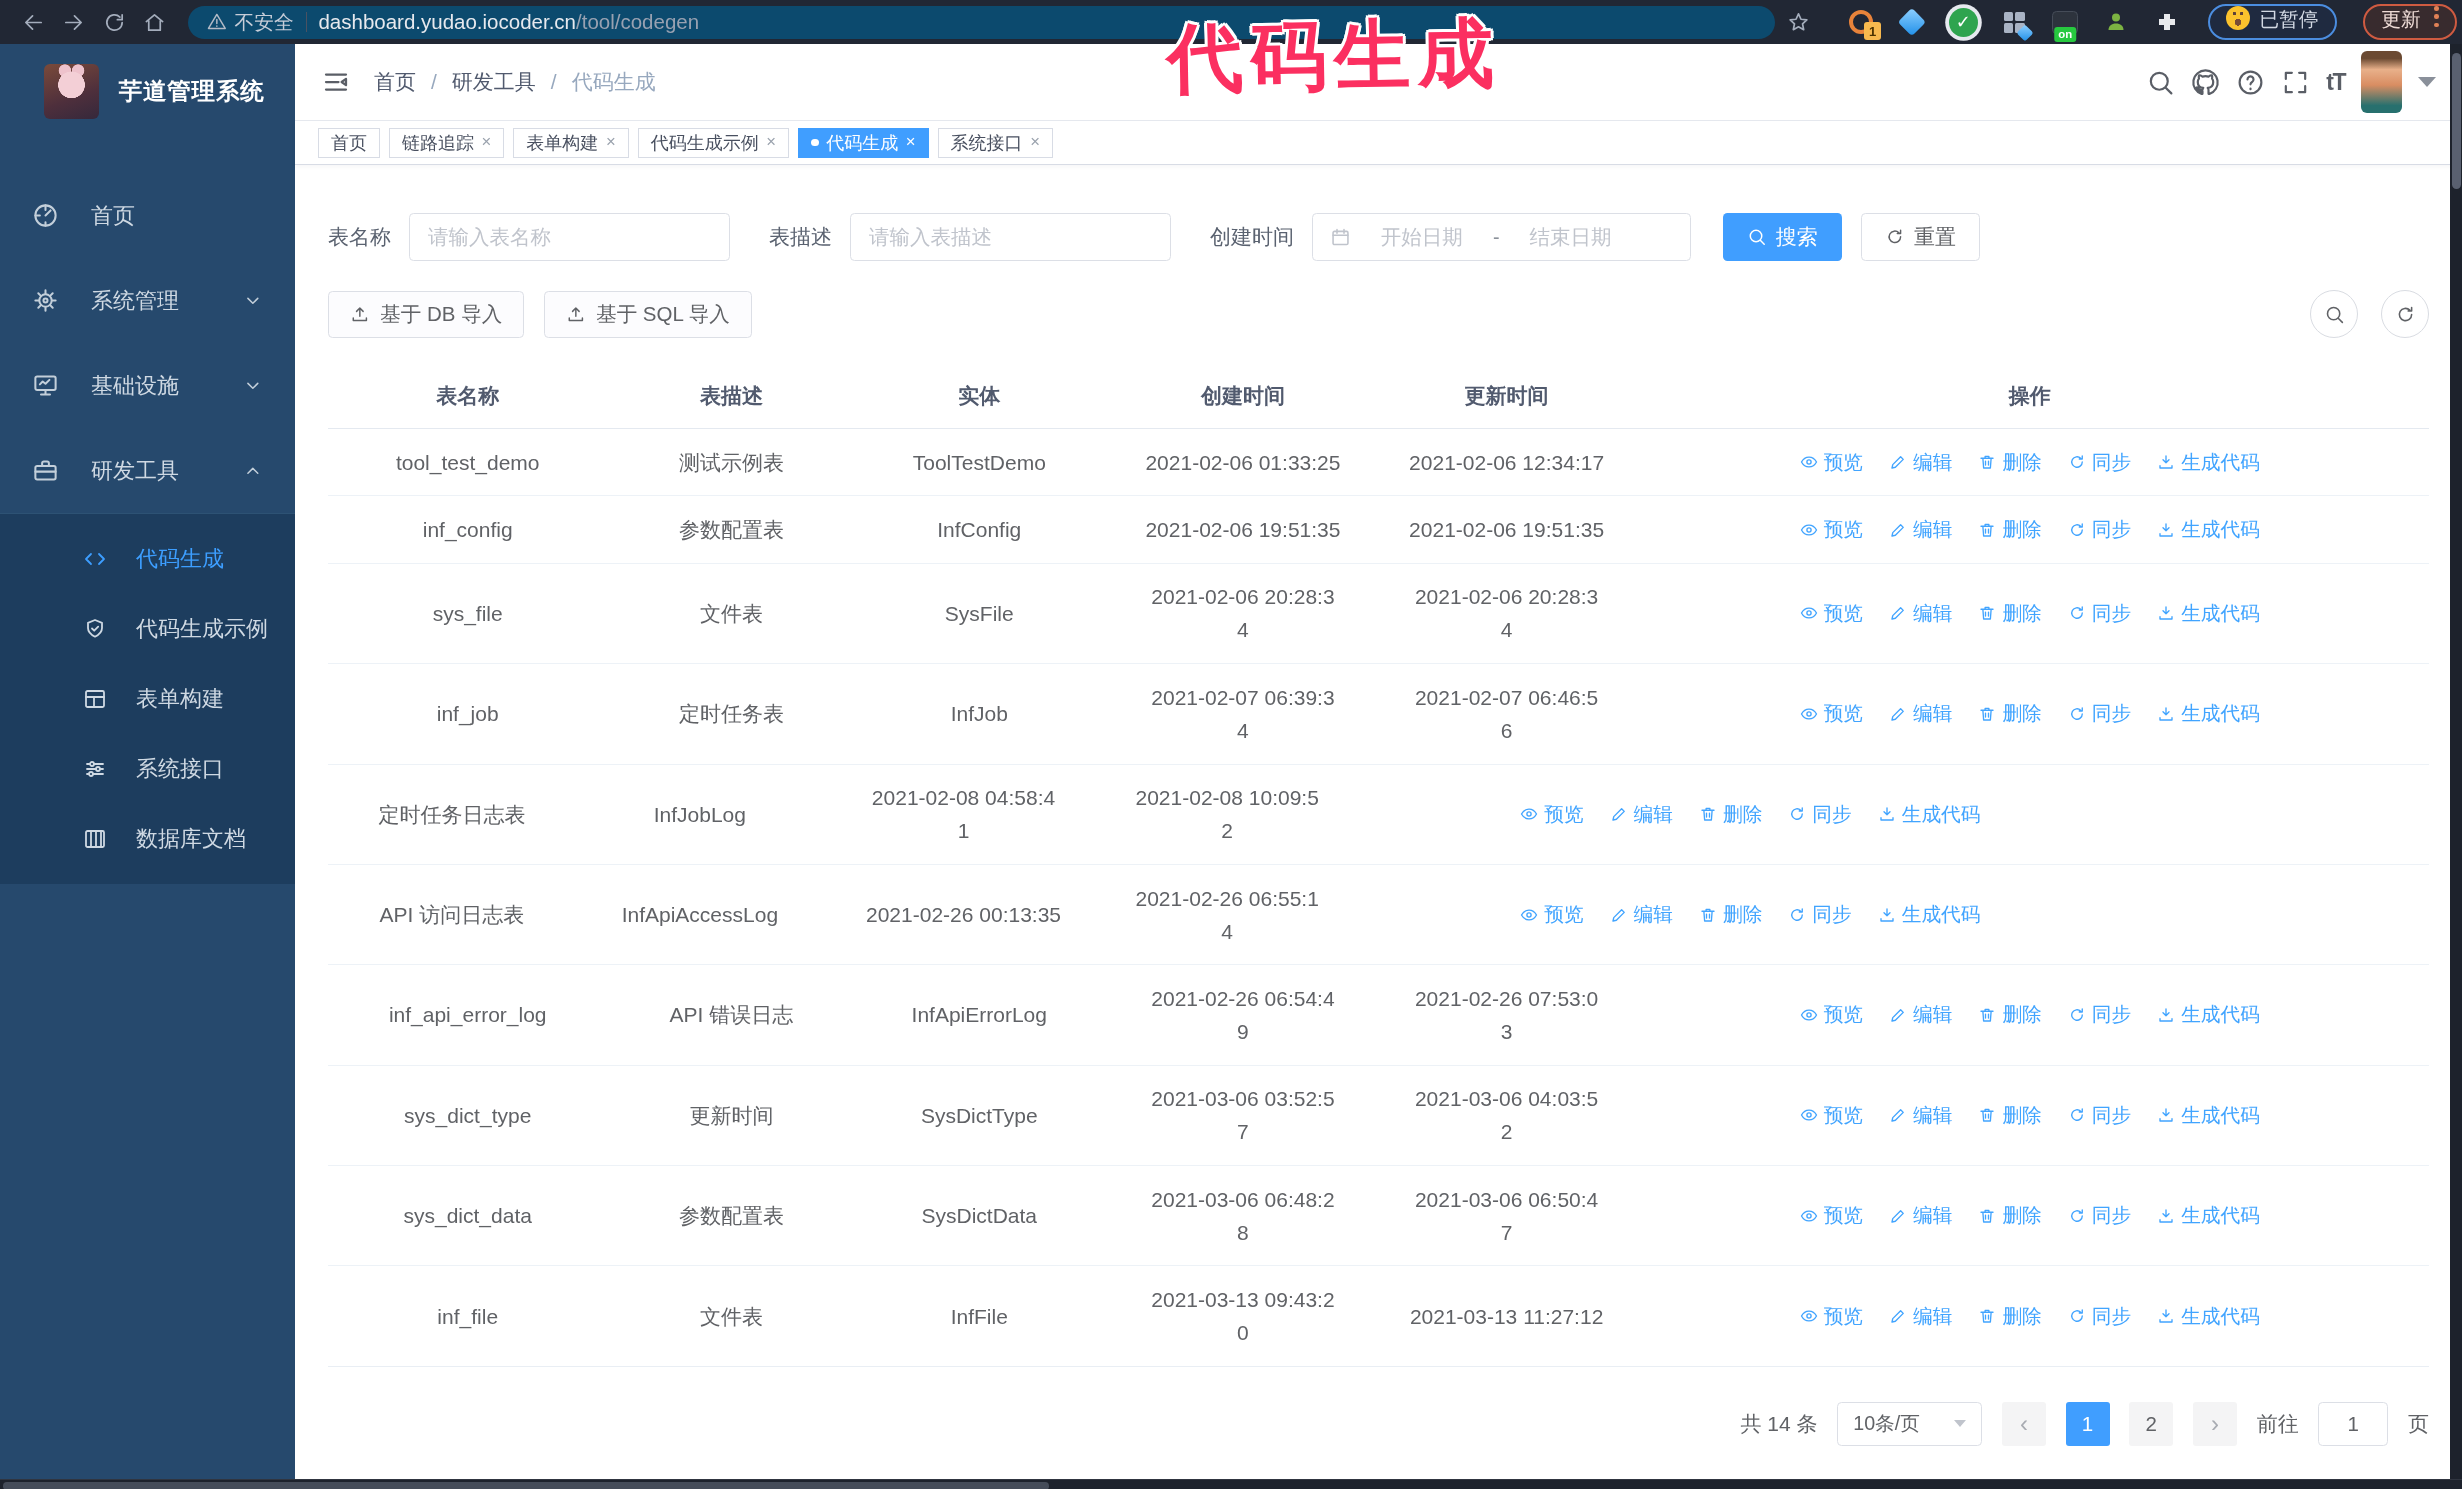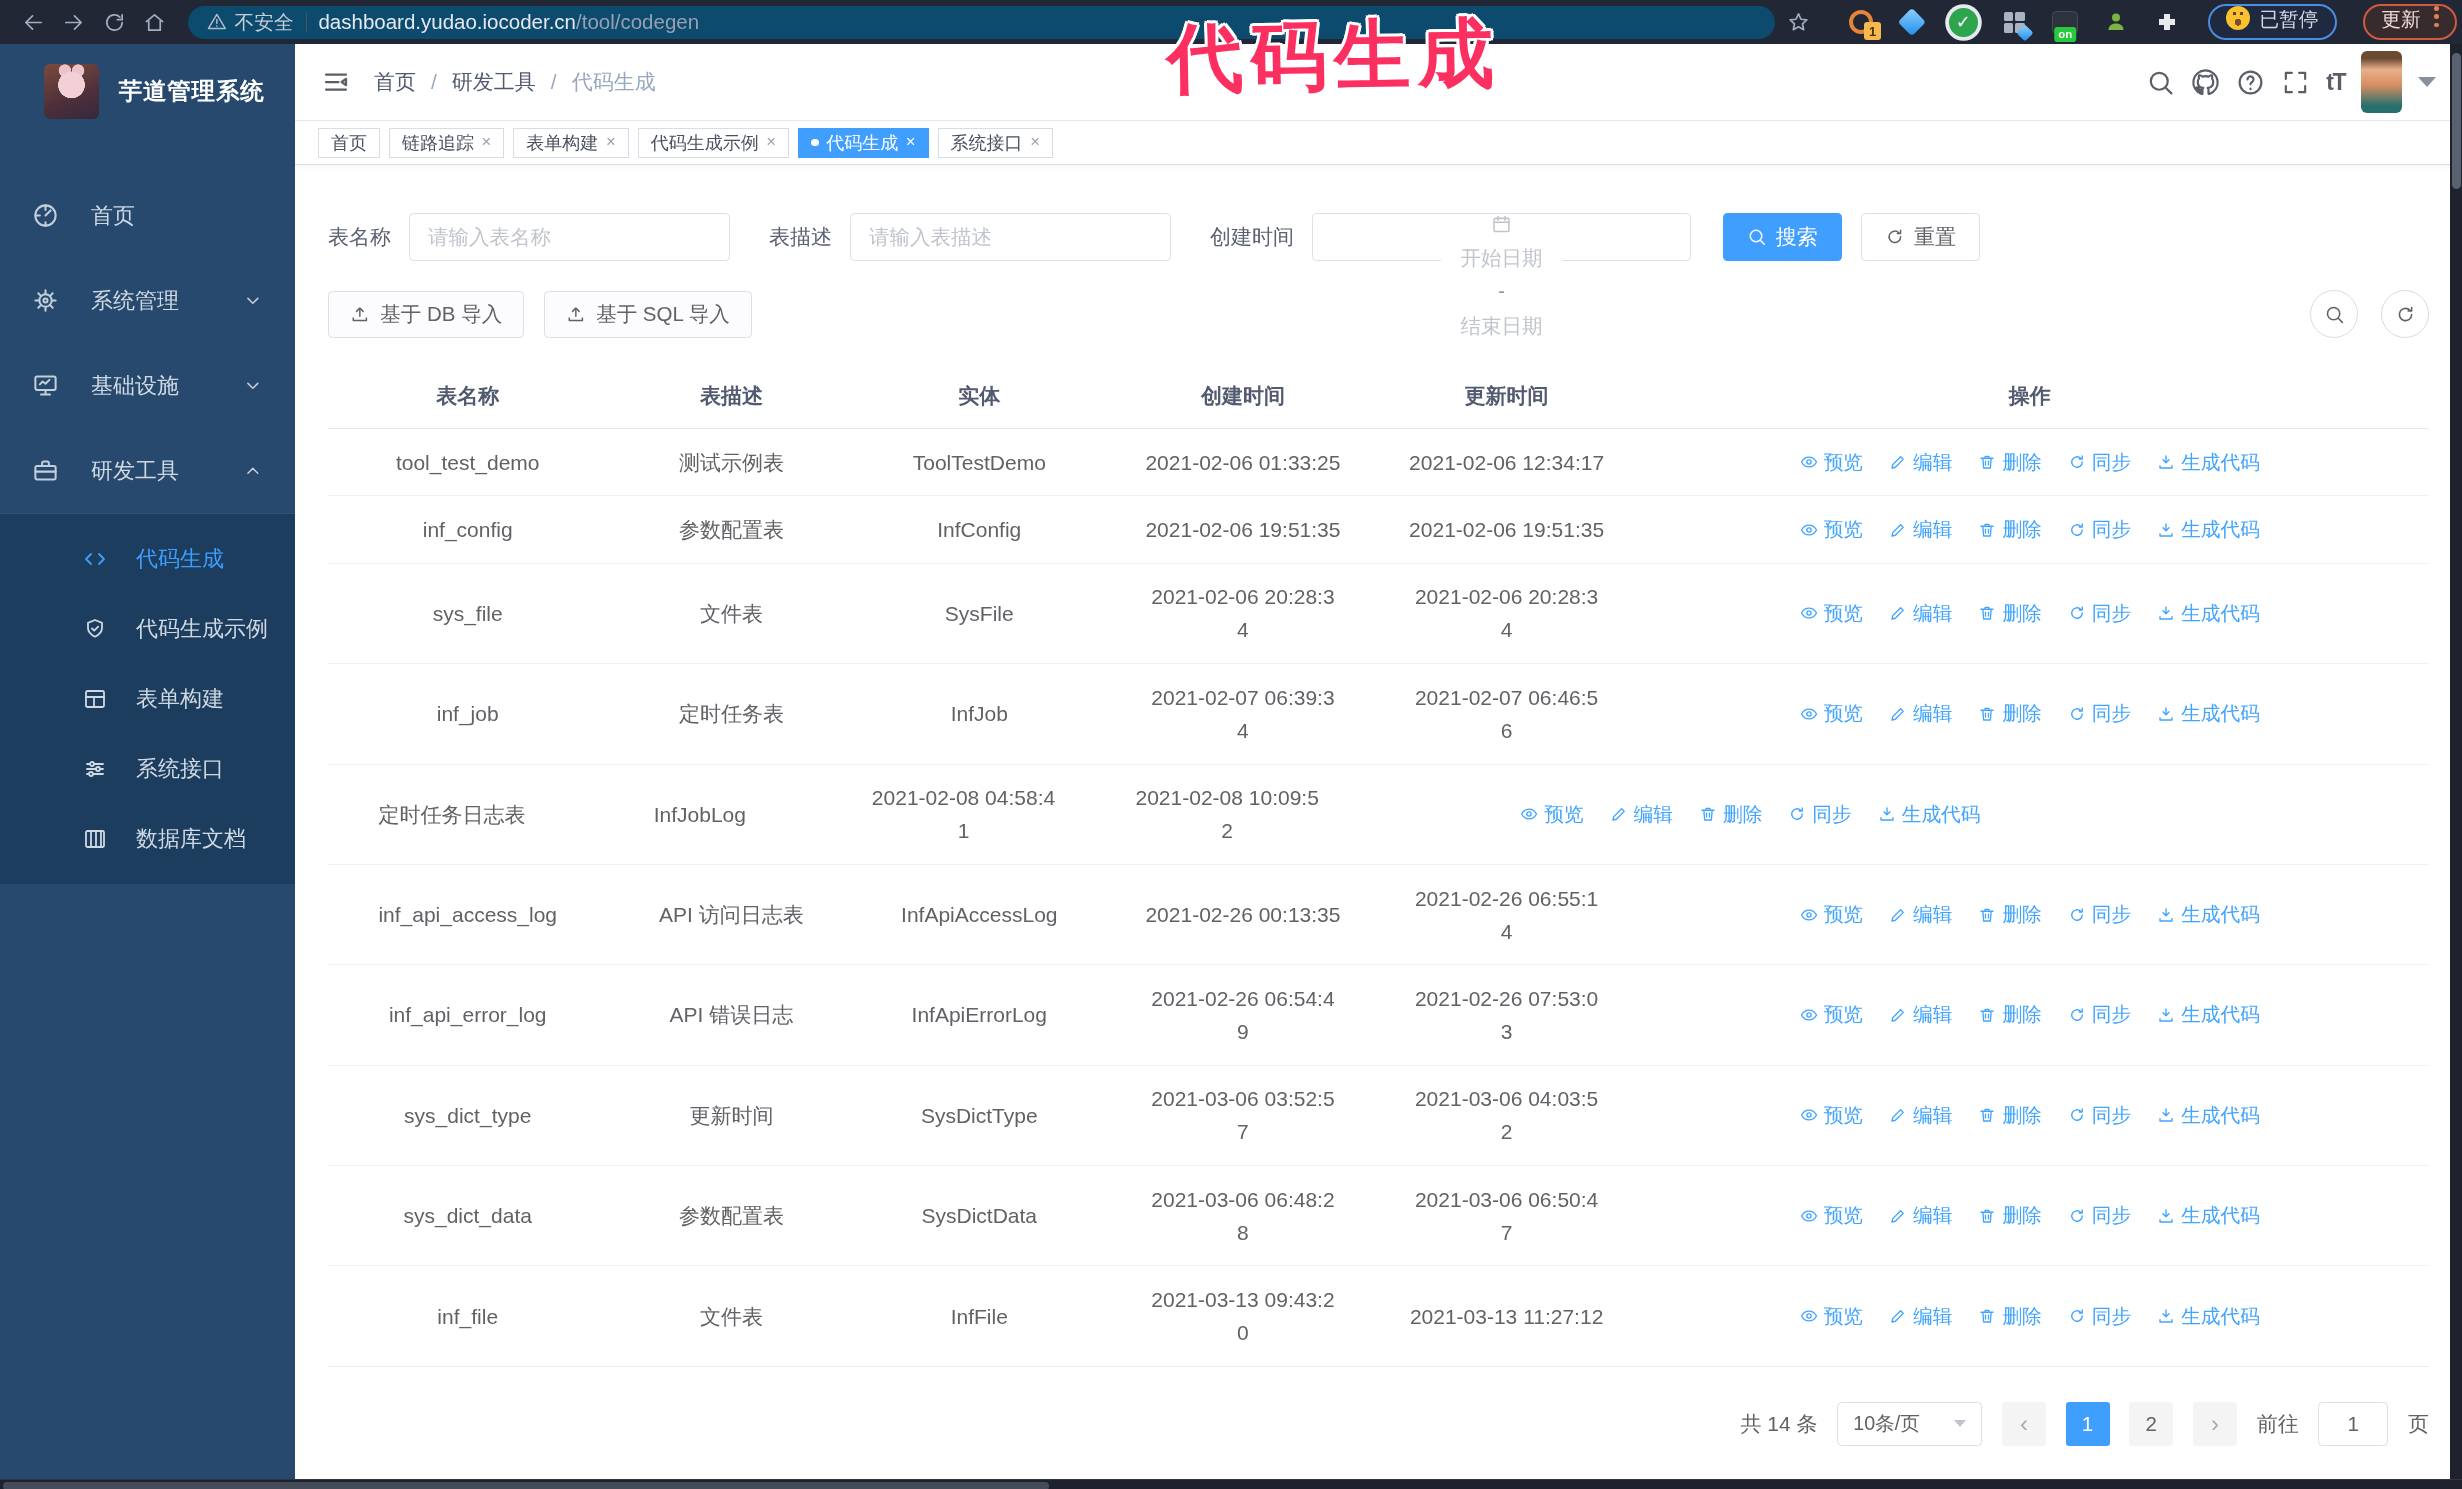--- a/index.html
+++ b/index.html
@@ -78,21 +78,21 @@
   .tag.active { background:#409eff; border-color:#409eff; color:#fff; }
   .tag.active .x { color:#fff; }
 
   
   .content { flex:1; padding:0 33px; min-width:0; }
   .search-row { margin-top:48px; display:flex; align-items:center; }
   .f-label { font-size:21px; color:#5a6270; margin-right:18px; white-space:nowrap; }
   .text-input { width:321px; height:48px; border:0.8px solid #dcdfe6; border-radius:4.5px; padding:0 18px; font-size:20.5px; color:#606266; outline:none; font-family:inherit; }
   .text-input::placeholder, .date-range input::placeholder, .goto-input::placeholder { color:#c0c4cc; }
   .gap { width:39px; flex:0 0 auto; }
-  .date-range { width:379px; height:48px; border:0.8px solid #dcdfe6; border-radius:4.5px; display:flex; align-items:center; padding:0 16.7px; gap:10.6px;flex-direction:column; }
+  .date-range { width:379px; height:48px; border:0.8px solid #dcdfe6; border-radius:4.5px; display:flex; align-items:center; padding:0 16.7px; gap:10.6px; }
   .date-range svg { width:21px; height:21px; color:#c0c4cc; flex:0 0 auto; }
   .date-range input { border:none; outline:none; width:121px; font-size:20.5px; color:#606266; text-align:center; font-family:inherit; }
   .range-sep { color:#8a9099; font-size:19.7px; }
   .btn { height:48px; border-radius:4.5px; display:inline-flex; align-items:center; gap:9px; font-size:21px; padding:0 23px; cursor:pointer; border:0.8px solid transparent; white-space:nowrap; }
   .btn svg { width:19.7px; height:19.7px; }
   .btn-primary { background:#409eff; color:#fff; margin-left:32px; }
   .btn-plain { background:#fff; color:#606266; border-color:#dcdfe6; margin-left:19.7px; }
   .toolbar-row { margin-top:29px; display:flex; align-items:center; }
   .btn-import { height:47px; background:#fcfcfe; color:#606266; border:0.8px solid #dcdfe6; border-radius:4.5px; display:inline-flex; align-items:center; gap:10.6px; font-size:20.5px; padding:0 21px; margin-right:19.7px; cursor:pointer; }
   .btn-import svg { width:19.7px; height:19.7px; }
@@ -665,21 +665,20 @@
       <a class="op-link">
                   <svg class="i" viewBox="0 0 24 24">
                     <path d="M12 4v9m0 0l-4-4m4 4l4-4M4 17v3h16v-3"></path>
                   </svg>
                   <span>生成代码</span>
                 </a>
     </div>
   </div>
 
   <div class="tr">
-    <div class="td c1">inf_api_access_log</div>
     <div class="td c2">API 访问日志表</div>
     <div class="td c3">InfApiAccessLog</div>
     <div class="td c4 date">2021-02-26 00:13:35</div>
     <div class="td c5 date">2021-02-26 06:55:1
 4</div>
     <div class="td c6 ops">
       <a class="op-link">
                   <svg class="i" viewBox="0 0 24 24">
                     <path d="M2 12s3.5-6.5 10-6.5S22 12 22 12s-3.5 6.5-10 6.5S2 12 2 12z"></path>
                     <circle cx="12" cy="12" r="2.8"></circle>

